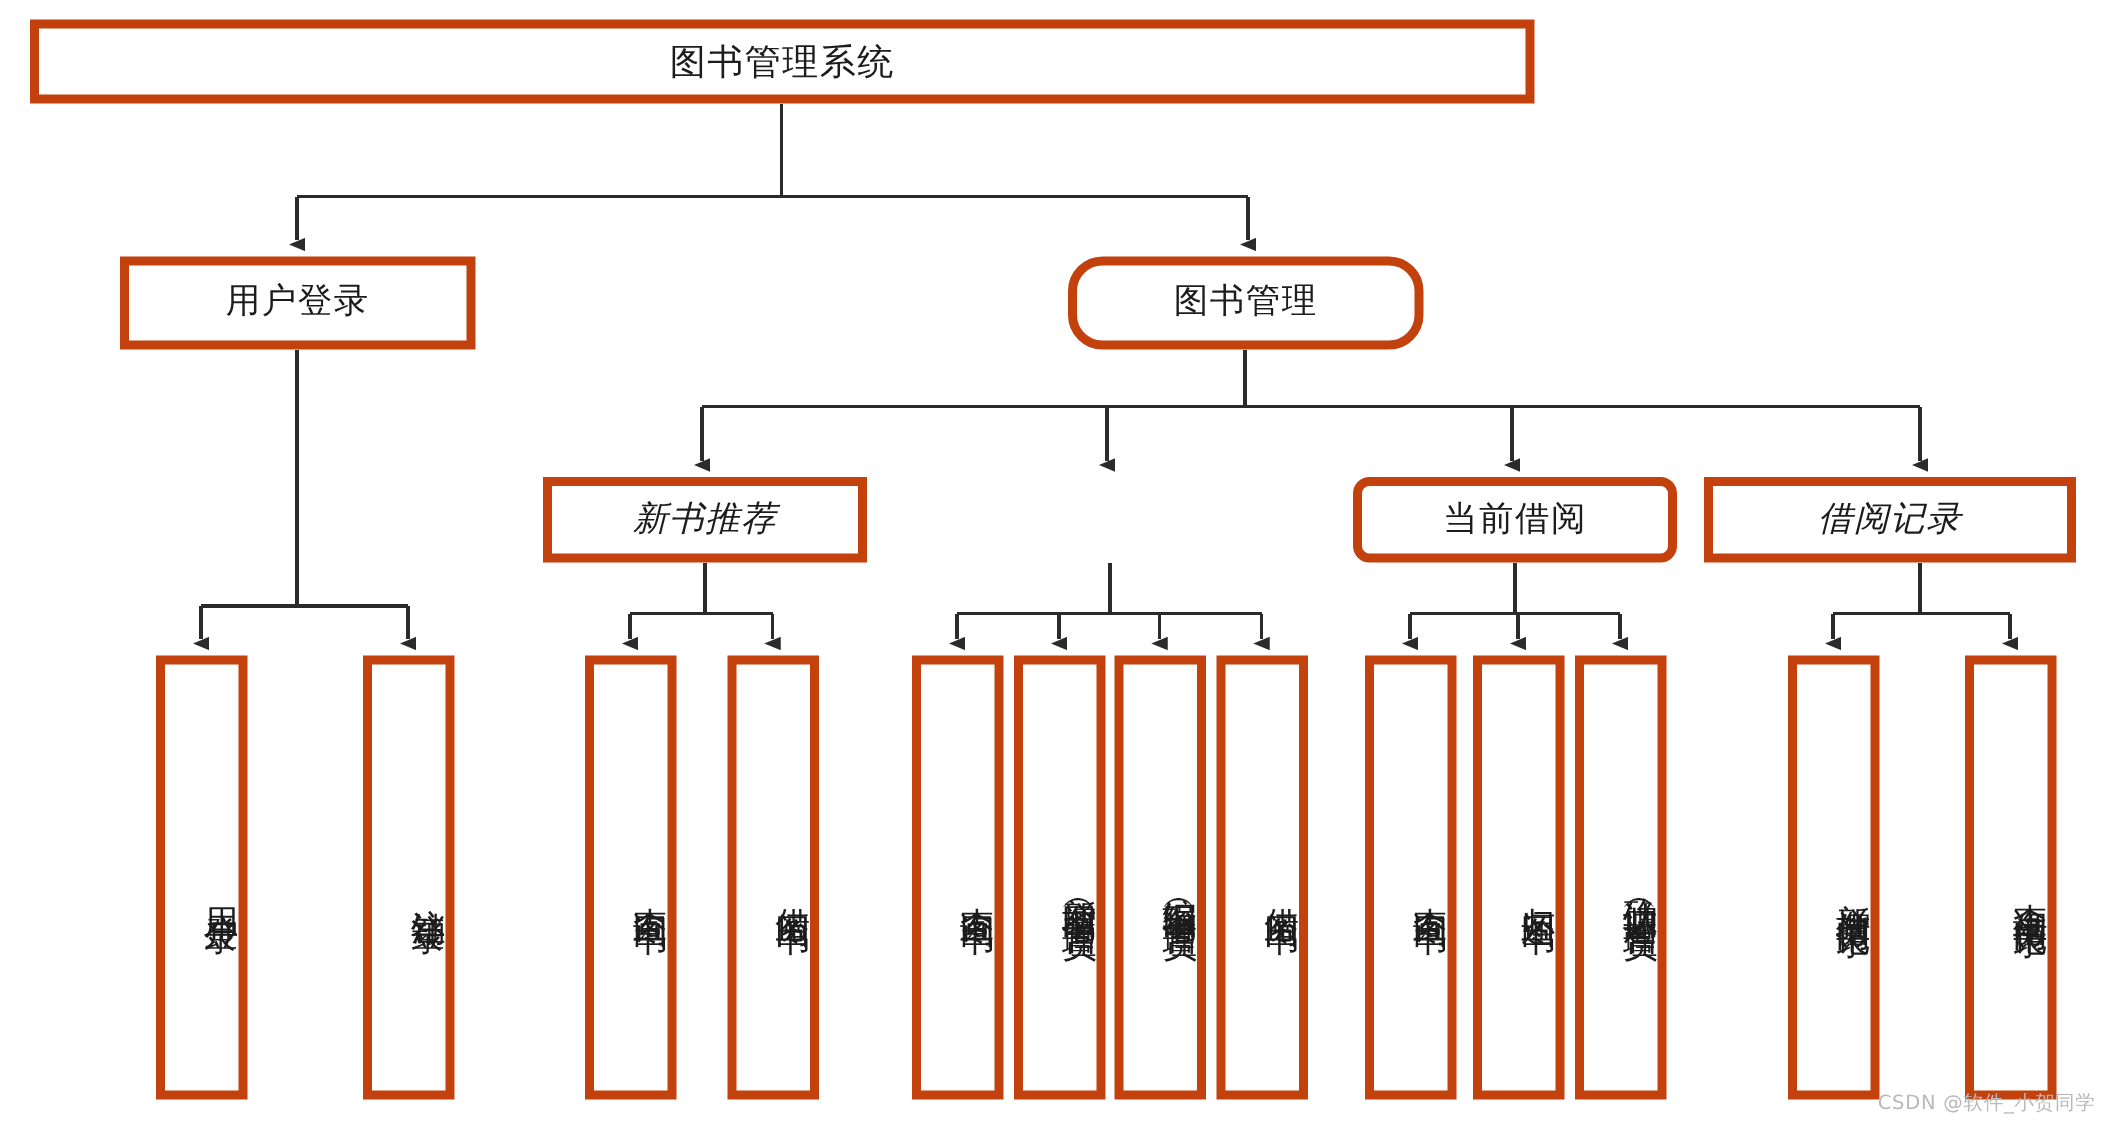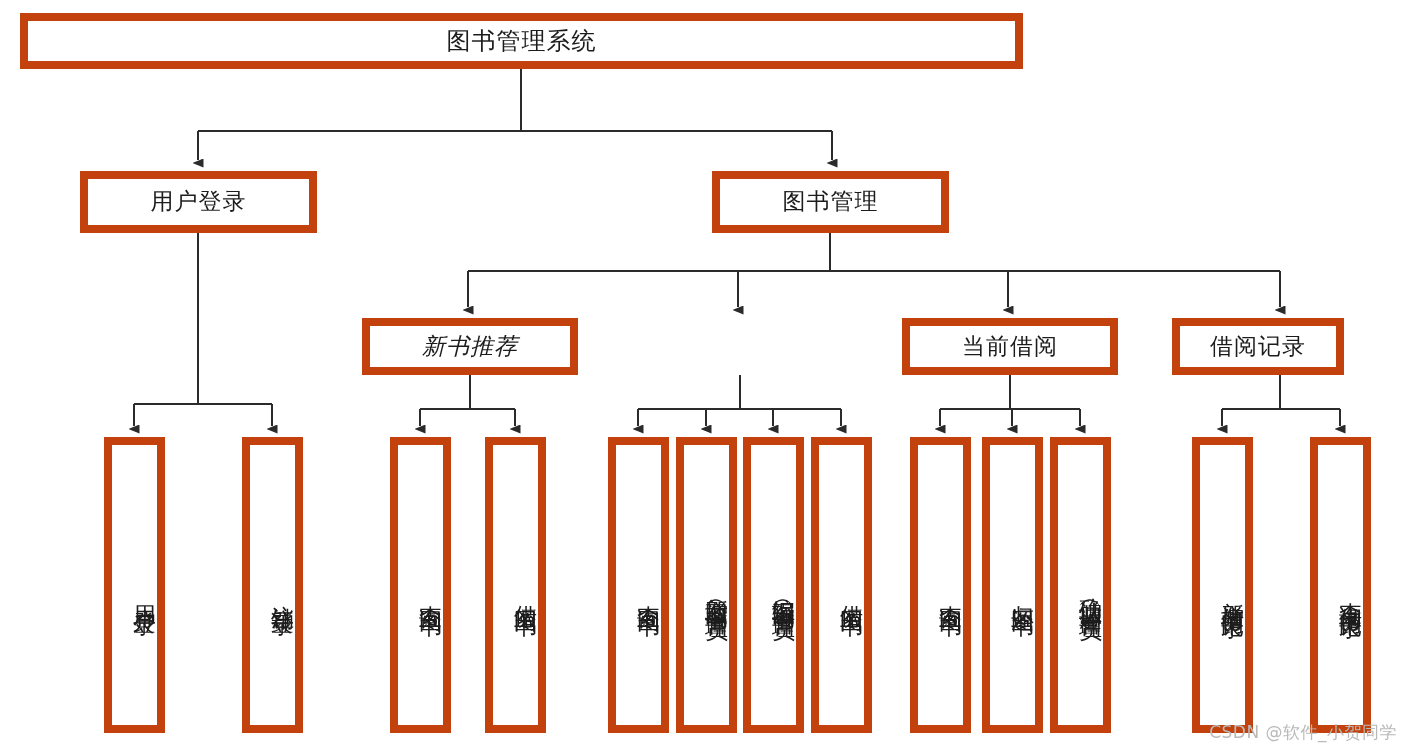--- a/index.html
+++ b/index.html
@@ -18,21 +18,21 @@
   #edges{
     position:absolute;
     left:0;top:0;
     width:1405px;height:747px;
     pointer-events:none;
   }
   .node{
     position:absolute;
     box-sizing:border-box;
     background:#ffffff;
-    border:8px solid #c2410c;
+    border:6px solid #c2410c;
     display:flex;
     align-items:center;
     justify-content:center;
     color:#1c1c1c;
     z-index:2;
   }
   .node.horizontal{
     font-size:23px;
     letter-spacing:1px;
     line-height:1.1;
@@ -55,21 +55,21 @@
     white-space:pre-wrap;
   }
   .node.vertical .label{
     writing-mode:vertical-rl;
     text-orientation:upright;
   }
   #watermark{
     position:absolute;
     right:8px;
     bottom:3px;
-    font-size:17px;
+    font-size:13px;
     color:#b9b9b9;
     letter-spacing:0.5px;
     z-index:5;
     white-space:nowrap;
   }
 </style>
 </head>
 <body>
 
 <div id="canvas">
@@ -124,31 +124,31 @@
     </g>
   </svg>
 
   <div class="node horizontal root" style="left:20px;top:13px;width:1003px;height:56px;">
     <span class="label">图书管理系统</span>
   </div>
 
   <div class="node horizontal" style="left:80px;top:171px;width:237px;height:62px;">
     <span class="label">用户登录</span>
   </div>
-  <div class="node horizontal" style="left:712px;top:171px;width:237px;height:62px;">
+  <div class="node horizontal" style="left:712px;top:171px;width:237px;height:62px;border-radius:23px;">
     <span class="label">图书管理</span>
   </div>
 
   <div class="node horizontal" style="left:362px;top:318px;width:216px;height:57px;font-style:italic;">
     <span class="label">新书推荐</span>
   </div>
-  <div class="node horizontal" style="left:902px;top:318px;width:216px;height:57px;">
+  <div class="node horizontal" style="left:902px;top:318px;width:216px;height:57px;border-radius:11px;">
     <span class="label">当前借阅</span>
   </div>
-  <div class="node horizontal" style="left:1172px;top:318px;width:172px;height:57px;">
+  <div class="node horizontal" style="left:1136px;top:318px;width:248px;height:57px;font-style:italic;">
     <span class="label">借阅记录</span>
   </div>
 
   <div class="node vertical" style="left:104px;top:437px;width:61px;height:296px;">
     <span class="label">用户登录</span>
   </div>
   <div class="node vertical" style="left:242px;top:437px;width:61px;height:296px;">
     <span class="label">注销登录</span>
   </div>
   <div class="node vertical" style="left:390px;top:437px;width:61px;height:296px;">

